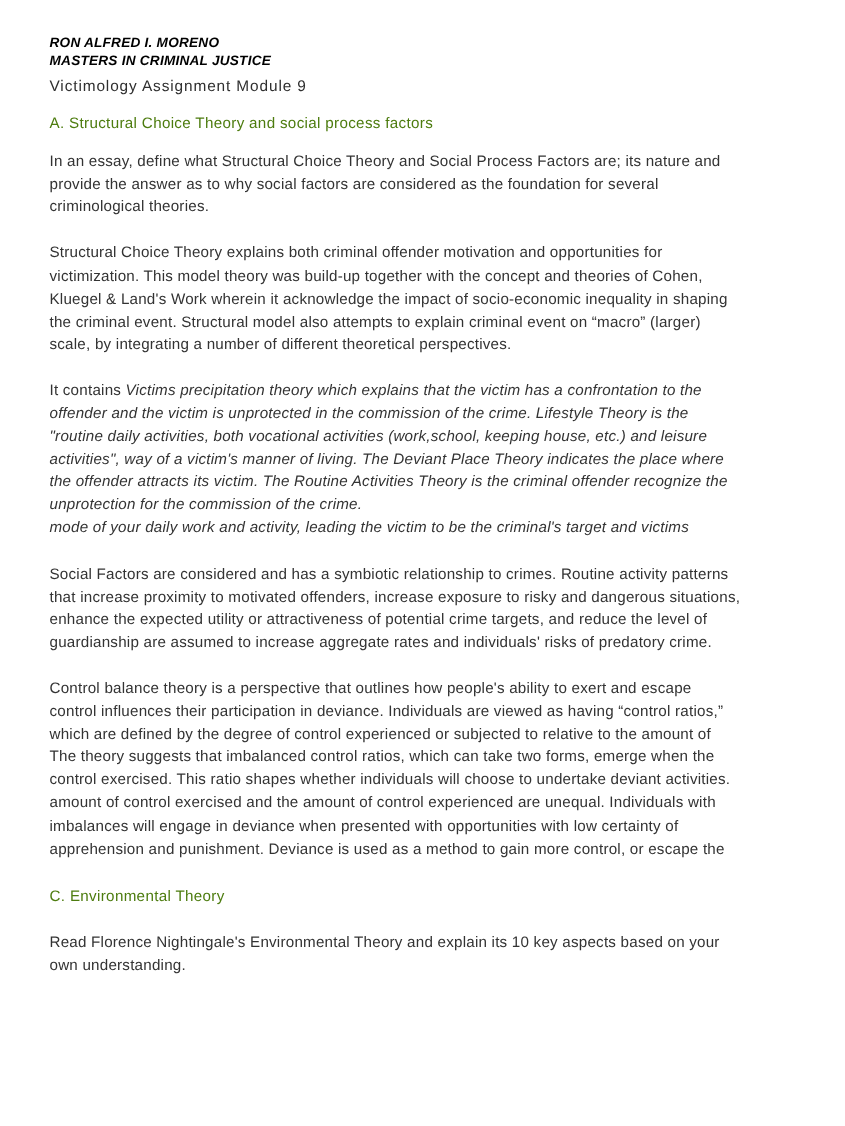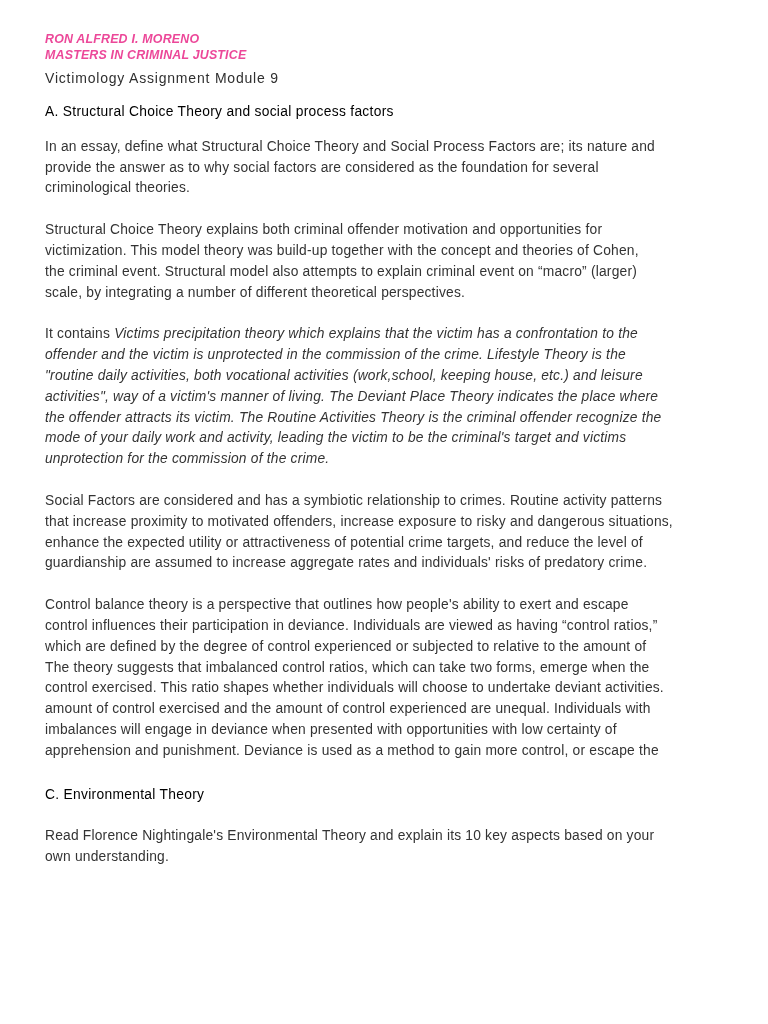--- a/index.html
+++ b/index.html
@@ -16,38 +16,38 @@
     background: #ffffff;
     overflow: hidden;
     font-family: "Liberation Sans", "DejaVu Sans", sans-serif;
     color: #2f2f2f;
   }
   .author-line {
     font-size: 12.4px;
     line-height: 16px;
     font-weight: bold;
     font-style: italic;
-    color: #ec4899;
+    color: #000000;
     letter-spacing: 0.2px;
     white-space: nowrap;
   }
   .doc-title {
     margin-top: 7px;
     font-size: 14px;
     line-height: 16px;
     text-align: left;
     color: #2f2f2f;
     letter-spacing: 0.8px;
     white-space: nowrap;
   }
   .heading {
     font-size: 13.8px;
     line-height: 20.8px;
     letter-spacing: 0.3px;
-    color: #000000;
+    color: #4d7c0f;
     white-space: nowrap;
   }
   .heading-a { margin-top: 16px; }
   .heading-b { margin-top: 48px; }
   .heading-c { margin-top: 23px; }
   .para { margin-top: 21px; }
   .para-first { margin-top: 14px; }
   .line {
     font-size: 13.8px;
     line-height: 20.8px;
@@ -68,31 +68,32 @@
   <div id="doc-body">
       <div class="heading heading-a">A. Structural Choice Theory and social process factors</div>
       <div class="para-first">
         <div class="line">In an essay, define what Structural Choice Theory and Social Process Factors are; its nature and</div>
         <div class="line">provide the answer as to why social factors are considered as the foundation for several</div>
         <div class="line">criminological theories.</div>
       </div>
       <div class="para">
         <div class="line">Structural Choice Theory explains both criminal offender motivation and opportunities for</div>
         <div class="line">victimization. This model theory was build-up together with the concept and theories of Cohen,</div>
+        <div class="line">Kluegel &amp; Land's Work wherein it acknowledge the impact of socio-economic inequality in shaping</div>
         <div class="line">the criminal event. Structural model also attempts to explain criminal event on “macro” (larger)</div>
         <div class="line">scale, by integrating a number of different theoretical perspectives.</div>
       </div>
       <div class="para italic">
         <div class="line"><span class="run-regular">It contains </span><span class="run-italic">Victims precipitation theory which explains that the victim has a confrontation to the</span></div>
         <div class="line">offender and the victim is unprotected in the commission of the crime. Lifestyle Theory is the</div>
         <div class="line">"routine daily activities, both vocational activities (work,school, keeping house, etc.) and leisure</div>
         <div class="line">activities", way of a victim's manner of living. The Deviant Place Theory indicates the place where</div>
         <div class="line">the offender attracts its victim. The Routine Activities Theory is the criminal offender recognize the</div>
+        <div class="line">unprotection for the commission of the crime.</div>
         <div class="line">mode of your daily work and activity, leading the victim to be the criminal's target and victims</div>
-        <div class="line">unprotection for the commission of the crime.</div>
       </div>
       <div class="para">
         <div class="line">Social Factors are considered and has a symbiotic relationship to crimes. Routine activity patterns</div>
         <div class="line">that increase proximity to motivated offenders, increase exposure to risky and dangerous situations,</div>
         <div class="line">enhance the expected utility or attractiveness of potential crime targets, and reduce the level of</div>
         <div class="line">guardianship are assumed to increase aggregate rates and individuals' risks of predatory crime.</div>
       </div>
       <div class="para">
         <div class="line">Control balance theory is a perspective that outlines how people's ability to exert and escape</div>
         <div class="line">control influences their participation in deviance. Individuals are viewed as having “control ratios,”</div>

